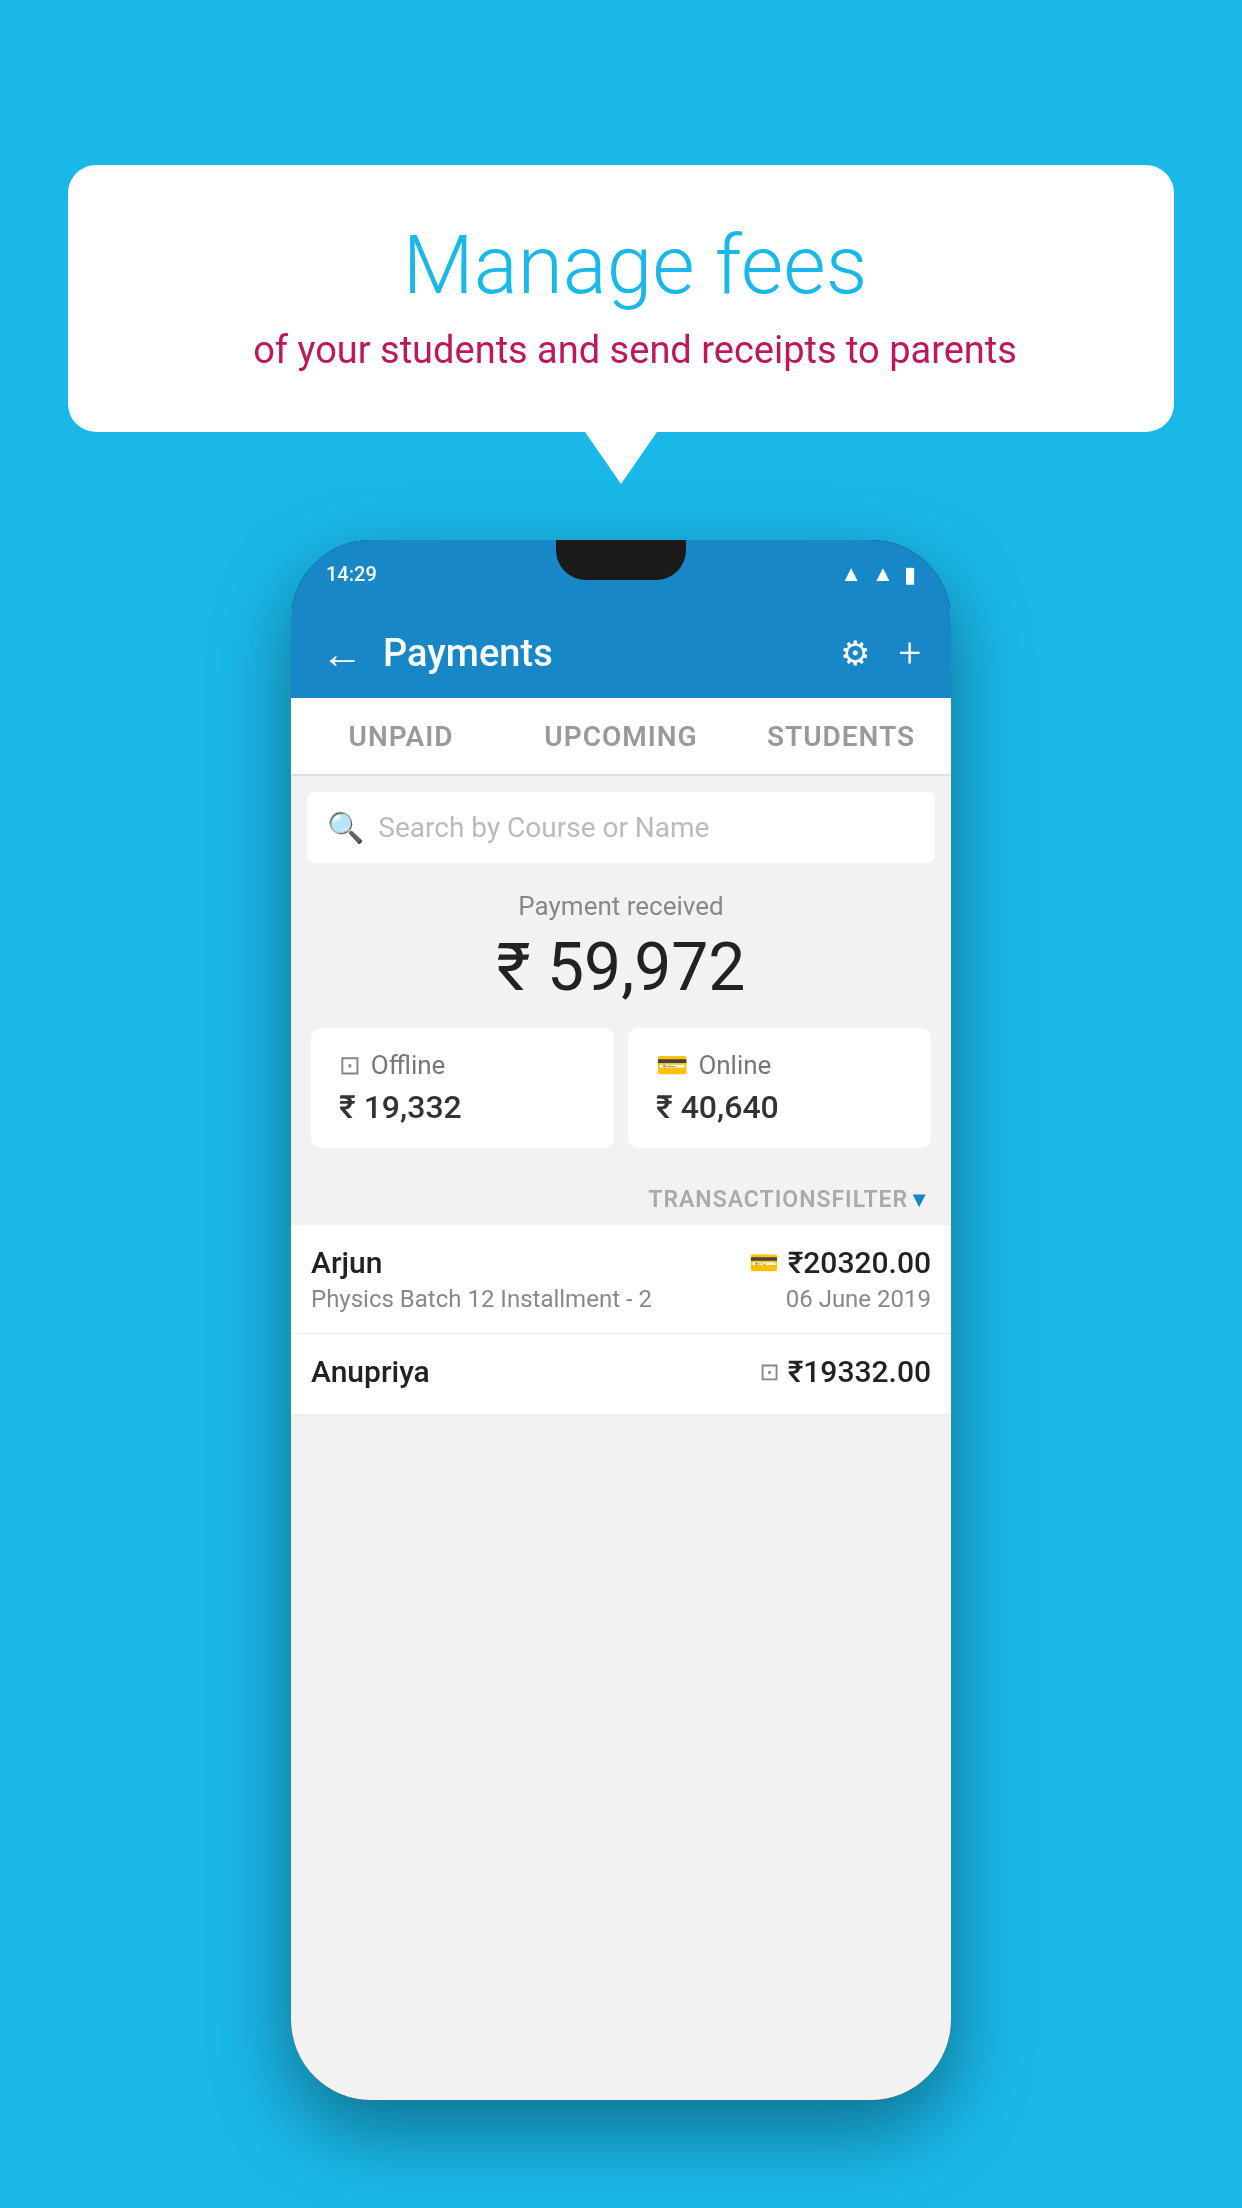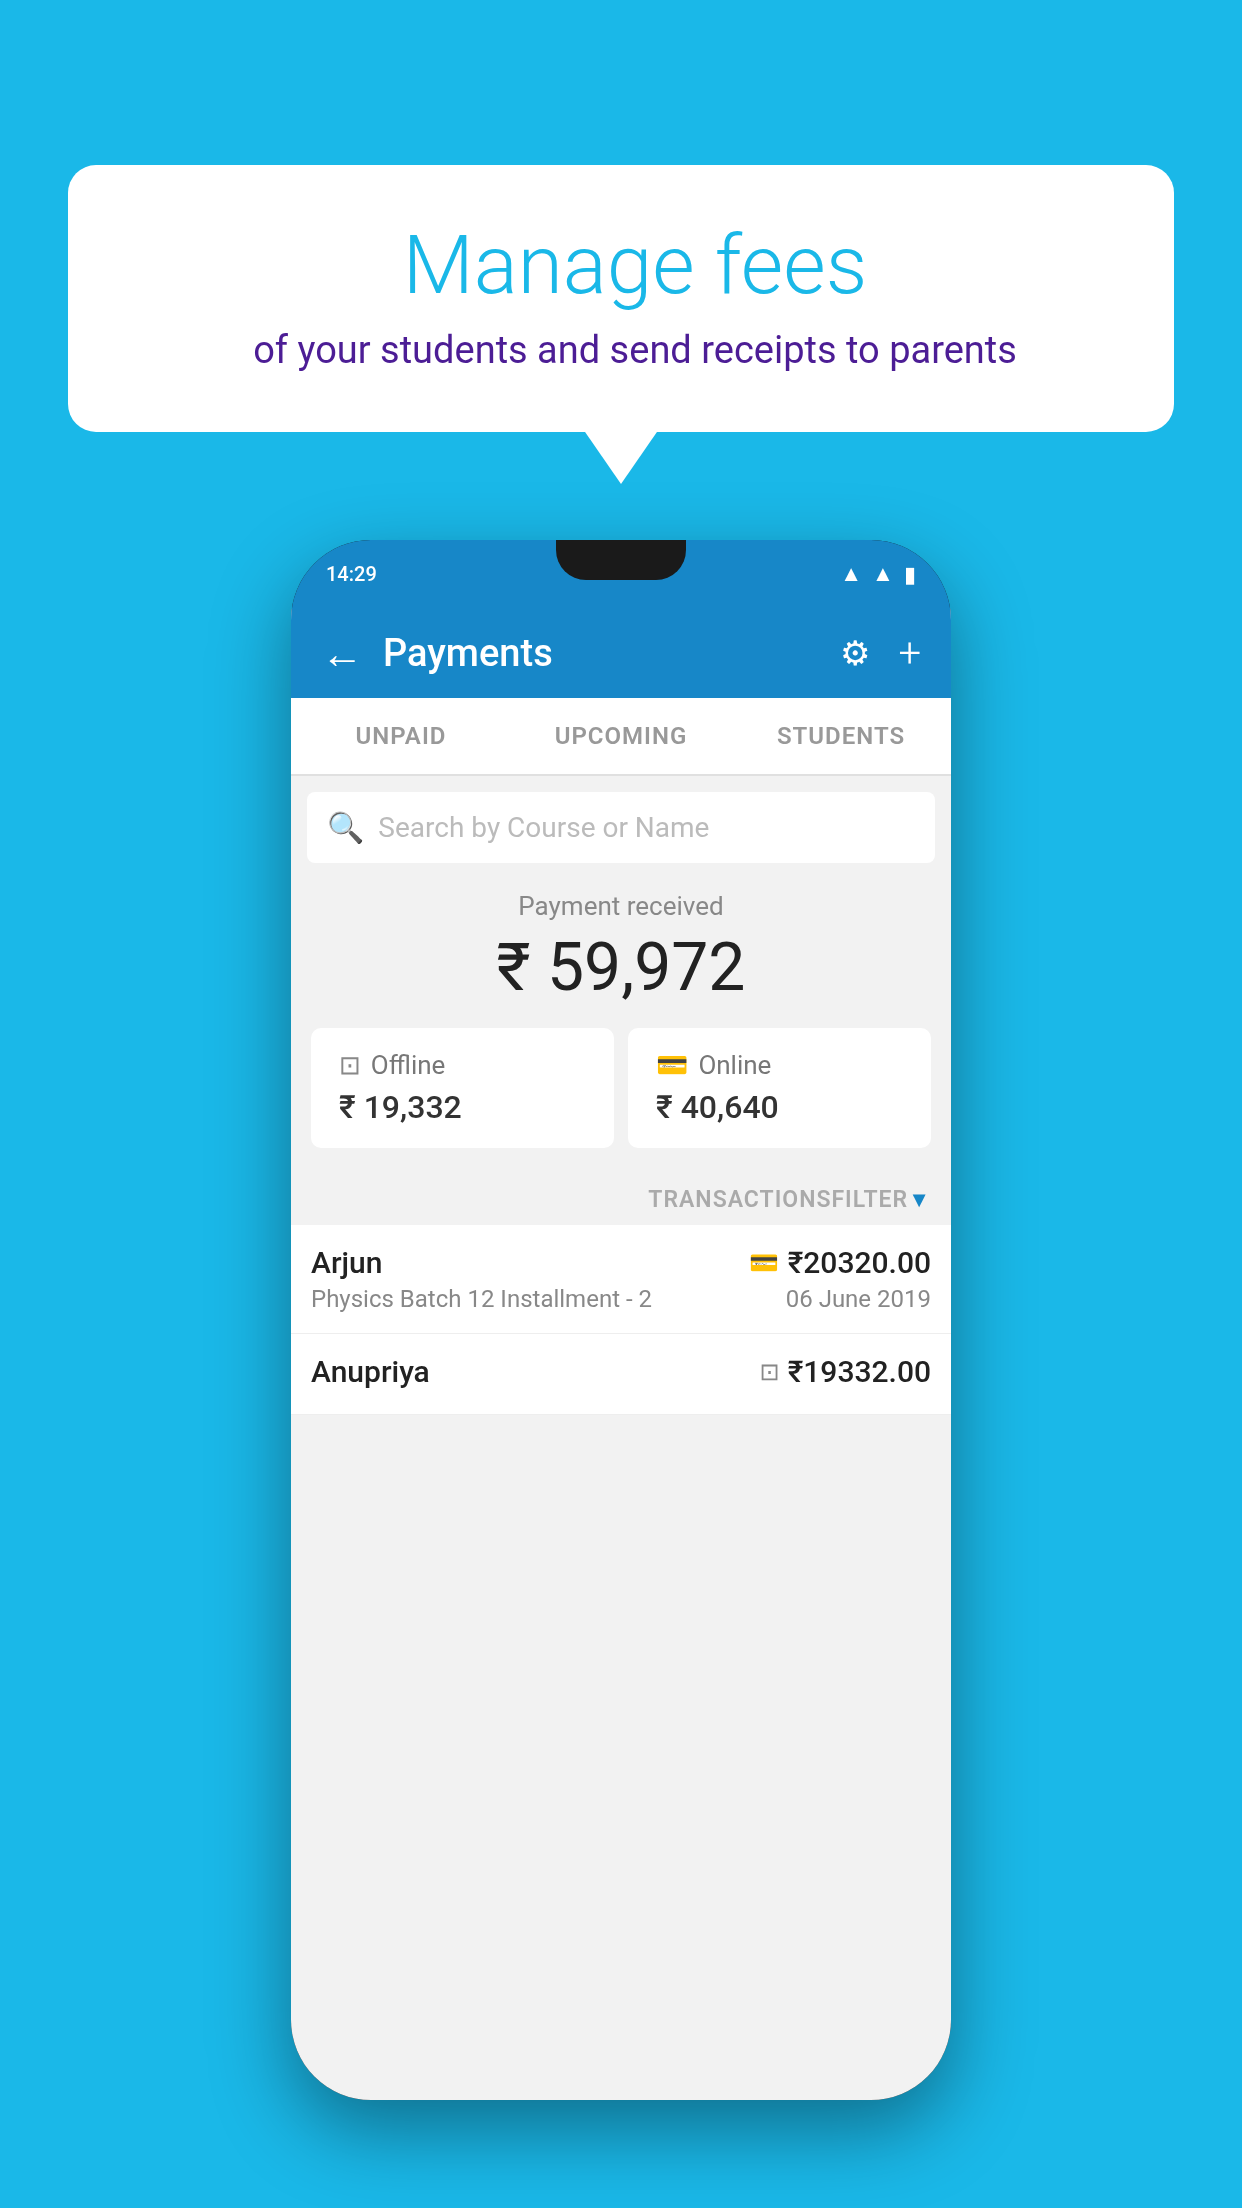--- a/index.html
+++ b/index.html
@@ -40,21 +40,21 @@
     .speech-bubble-title {
       font-size: 82px;
       font-weight: 300;
       color: #1ab8e8;
       line-height: 1.1;
       margin-bottom: 18px;
     }
 
     .speech-bubble-subtitle {
       font-size: 38px;
-      color: #4c1d95;
+      color: #be185d;
       font-weight: 400;
     }
 
     
     .phone {
       position: absolute;
       top: 540px;
       left: 50%;
       transform: translateX(-50%);
       width: 660px;
@@ -153,21 +153,21 @@
       display: flex;
       height: 78px;
       border-bottom: 2px solid #e0e0e0;
     }
 
     .tab {
       flex: 1;
       display: flex;
       align-items: center;
       justify-content: center;
-      font-size: 24px;
+      font-size: 28px;
       font-weight: 600;
       color: #999;
       letter-spacing: 1px;
       text-transform: uppercase;
       cursor: pointer;
       position: relative;
     }
 
     .tab.active {
       color: #1787c8;

